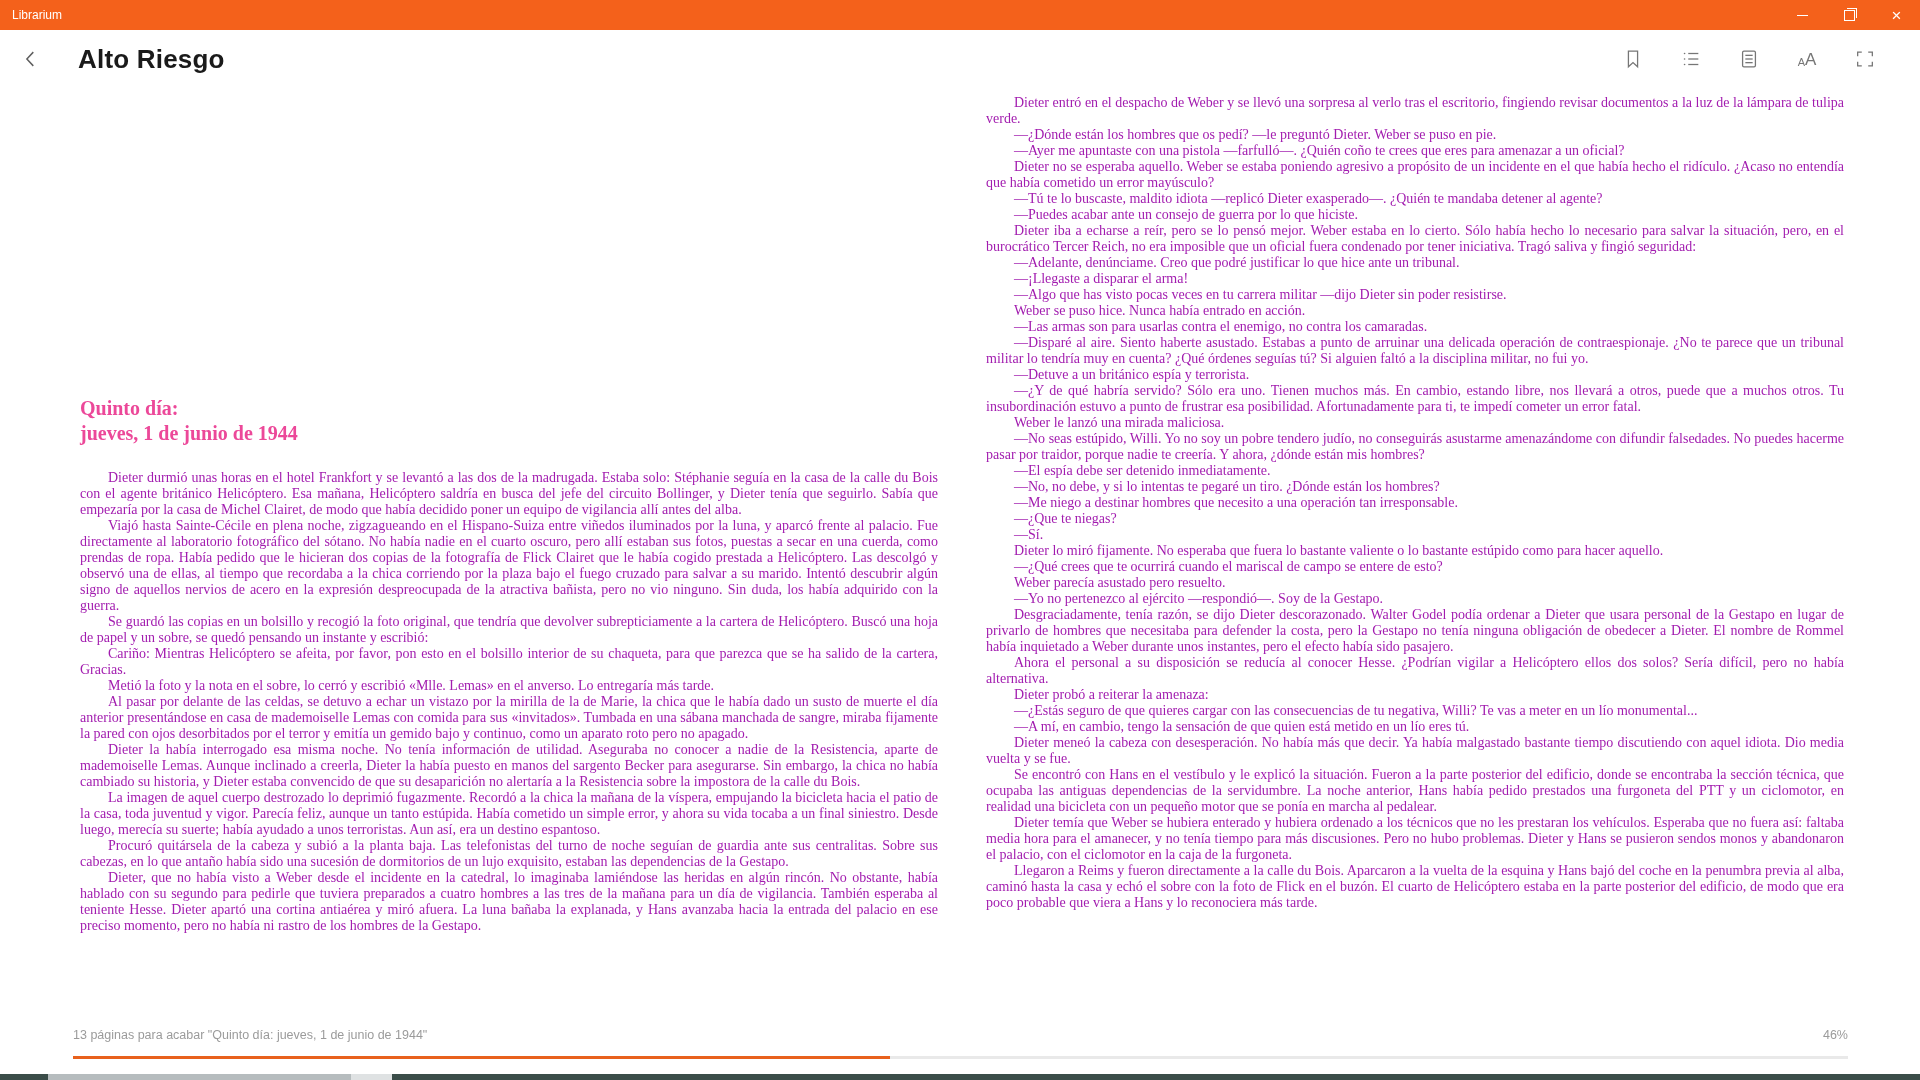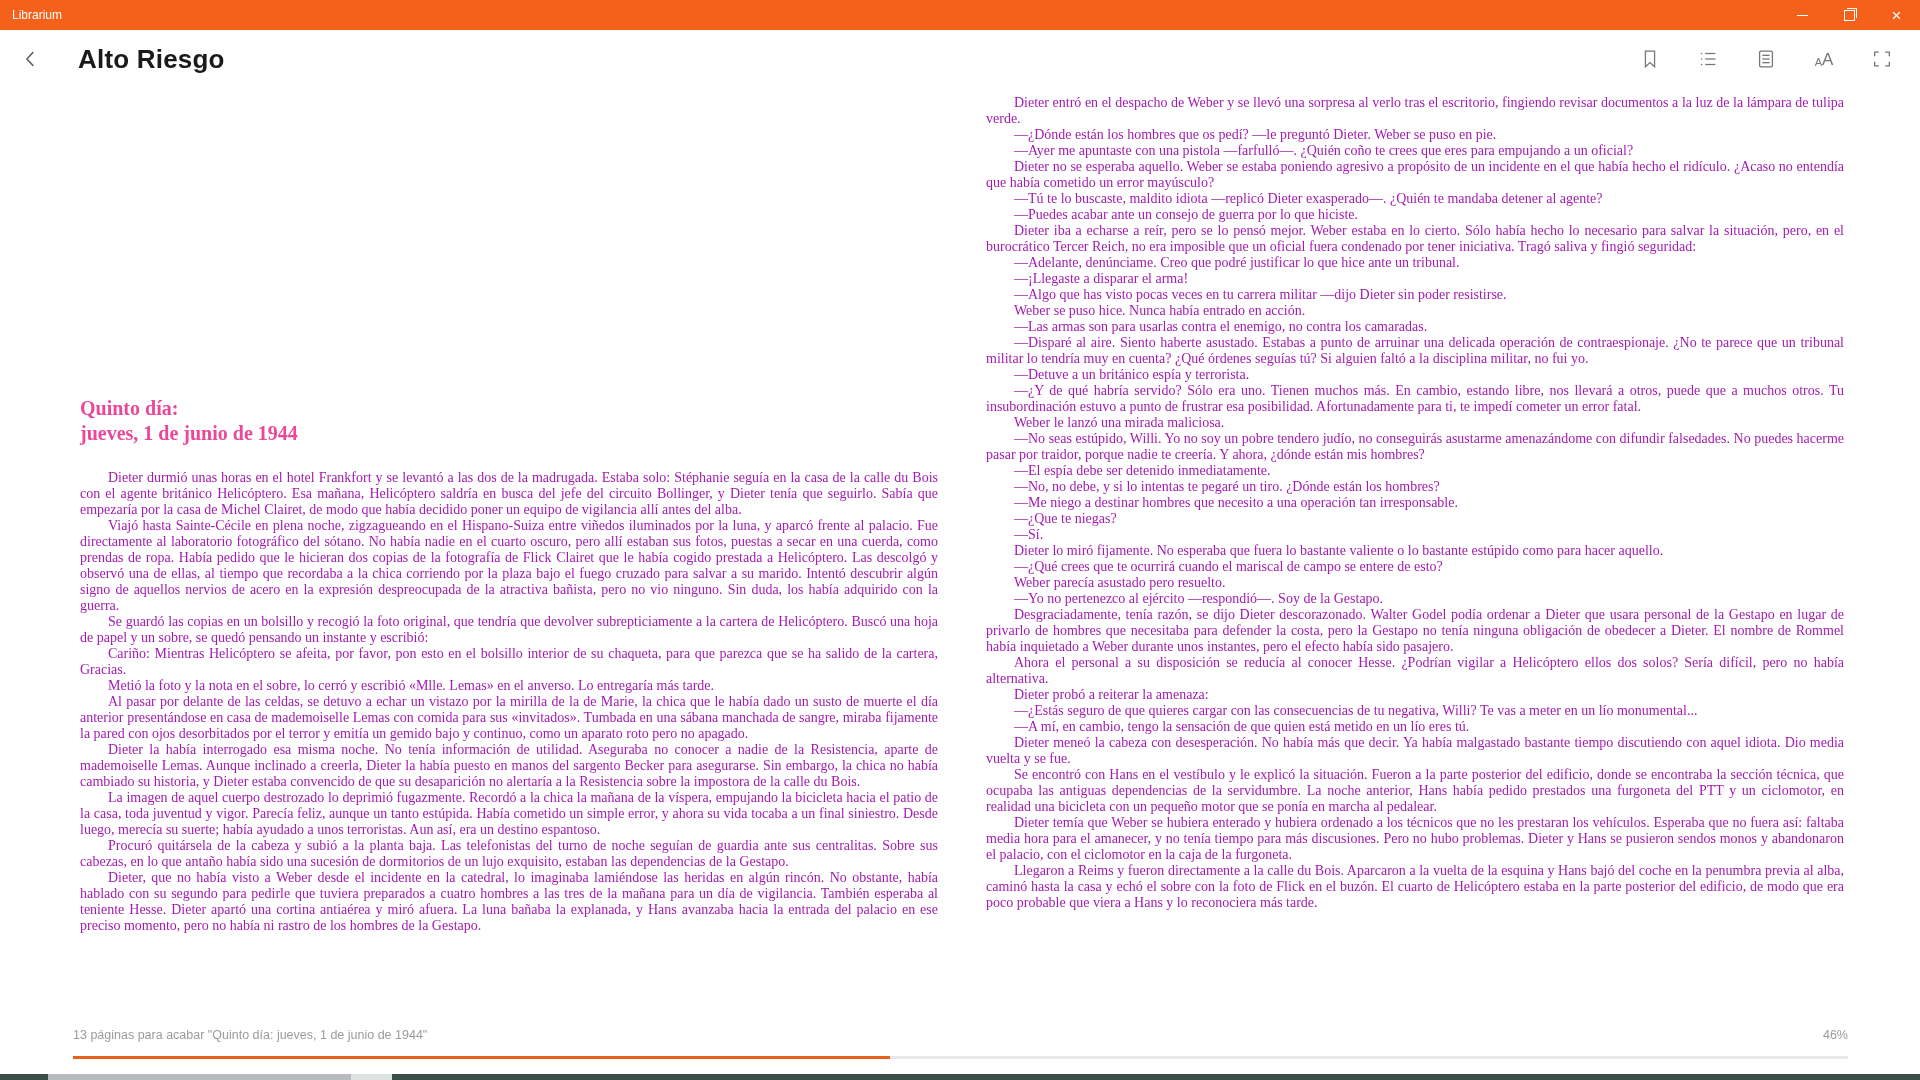--- a/index.html
+++ b/index.html
@@ -17,21 +17,21 @@
   .win-btn{width:47px;height:100%;display:flex;align-items:center;justify-content:center;cursor:default;}
   .glyph-min{width:11px;height:1px;background:#ffffff;}
   .glyph-restore{width:9px;height:9px;border:1px solid #ffffff;position:relative;background:#F4611B;}
   .glyph-restore::before{
     content:"";position:absolute;top:-3px;left:2px;width:9px;height:9px;
     border:1px solid #ffffff;border-left:none;border-bottom:none;
   }
   .glyph-close{color:#ffffff;font-size:17px;line-height:17px;font-weight:400;}
   
   .header{
-    position:absolute;top:30px;left:0;right:0;height:58px;
+    position:absolute;top:30px;left:0;right:17px;height:58px;
     background:#ffffff;display:flex;align-items:center;
   }
   .back-btn{
     background:none;border:none;padding:0;margin-left:18px;width:26px;height:26px;
     display:flex;align-items:center;justify-content:center;cursor:pointer;
   }
   .book-title{
     font-size:26px;font-weight:600;color:#1a1a1a;margin:0 0 0 34px;
     font-family:"Liberation Sans",sans-serif;letter-spacing:0.2px;
   }
@@ -157,21 +157,21 @@
         <p class="para">Dieter la había interrogado esa misma noche. No tenía información de utilidad. Aseguraba no conocer a nadie de la Resistencia, aparte de mademoiselle Lemas. Aunque inclinado a creerla, Dieter la había puesto en manos del sargento Becker para asegurarse. Sin embargo, la chica no había cambiado su historia, y Dieter estaba convencido de que su desaparición no alertaría a la Resistencia sobre la impostora de la calle du Bois.</p>
         <p class="para">La imagen de aquel cuerpo destrozado lo deprimió fugazmente. Recordó a la chica la mañana de la víspera, empujando la bicicleta hacia el patio de la casa, toda juventud y vigor. Parecía feliz, aunque un tanto estúpida. Había cometido un simple error, y ahora su vida tocaba a un final siniestro. Desde luego, merecía su suerte; había ayudado a unos terroristas. Aun así, era un destino espantoso.</p>
         <p class="para">Procuró quitársela de la cabeza y subió a la planta baja. Las telefonistas del turno de noche seguían de guardia ante sus centralitas. Sobre sus cabezas, en lo que antaño había sido una sucesión de dormitorios de un lujo exquisito, estaban las dependencias de la Gestapo.</p>
         <p class="para">Dieter, que no había visto a Weber desde el incidente en la catedral, lo imaginaba lamiéndose las heridas en algún rincón. No obstante, había hablado con su segundo para pedirle que tuviera preparados a cuatro hombres a las tres de la mañana para un día de vigilancia. También esperaba al teniente Hesse. Dieter apartó una cortina antiaérea y miró afuera. La luna bañaba la explanada, y Hans avanzaba hacia la entrada del palacio en ese preciso momento, pero no había ni rastro de los hombres de la Gestapo.</p>
       </div>
   </div>
   <div class="page page-right">
     <div class="page-text">
         <p class="para">Dieter entró en el despacho de Weber y se llevó una sorpresa al verlo tras el escritorio, fingiendo revisar documentos a la luz de la lámpara de tulipa verde.</p>
         <p class="para">—¿Dónde están los hombres que os pedí? —le preguntó Dieter. Weber se puso en pie.</p>
-        <p class="para">—Ayer me apuntaste con una pistola —farfulló—. ¿Quién coño te crees que eres para empujando a un oficial?</p>
+        <p class="para">—Ayer me apuntaste con una pistola —farfulló—. ¿Quién coño te crees que eres para amenazar a un oficial?</p>
         <p class="para">Dieter no se esperaba aquello. Weber se estaba poniendo agresivo a propósito de un incidente en el que había hecho el ridículo. ¿Acaso no entendía que había cometido un error mayúsculo?</p>
         <p class="para">—Tú te lo buscaste, maldito idiota —replicó Dieter exasperado—. ¿Quién te mandaba detener al agente?</p>
         <p class="para">—Puedes acabar ante un consejo de guerra por lo que hiciste.</p>
         <p class="para">Dieter iba a echarse a reír, pero se lo pensó mejor. Weber estaba en lo cierto. Sólo había hecho lo necesario para salvar la situación, pero, en el burocrático Tercer Reich, no era imposible que un oficial fuera condenado por tener iniciativa. Tragó saliva y fingió seguridad:</p>
         <p class="para">—Adelante, denúnciame. Creo que podré justificar lo que hice ante un tribunal.</p>
         <p class="para">—¡Llegaste a disparar el arma!</p>
         <p class="para">—Algo que has visto pocas veces en tu carrera militar —dijo Dieter sin poder resistirse.</p>
         <p class="para">Weber se puso hice. Nunca había entrado en acción.</p>
         <p class="para">—Las armas son para usarlas contra el enemigo, no contra los camaradas.</p>
         <p class="para">—Disparé al aire. Siento haberte asustado. Estabas a punto de arruinar una delicada operación de contraespionaje. ¿No te parece que un tribunal militar lo tendría muy en cuenta? ¿Qué órdenes seguías tú? Si alguien faltó a la disciplina militar, no fui yo.</p>

